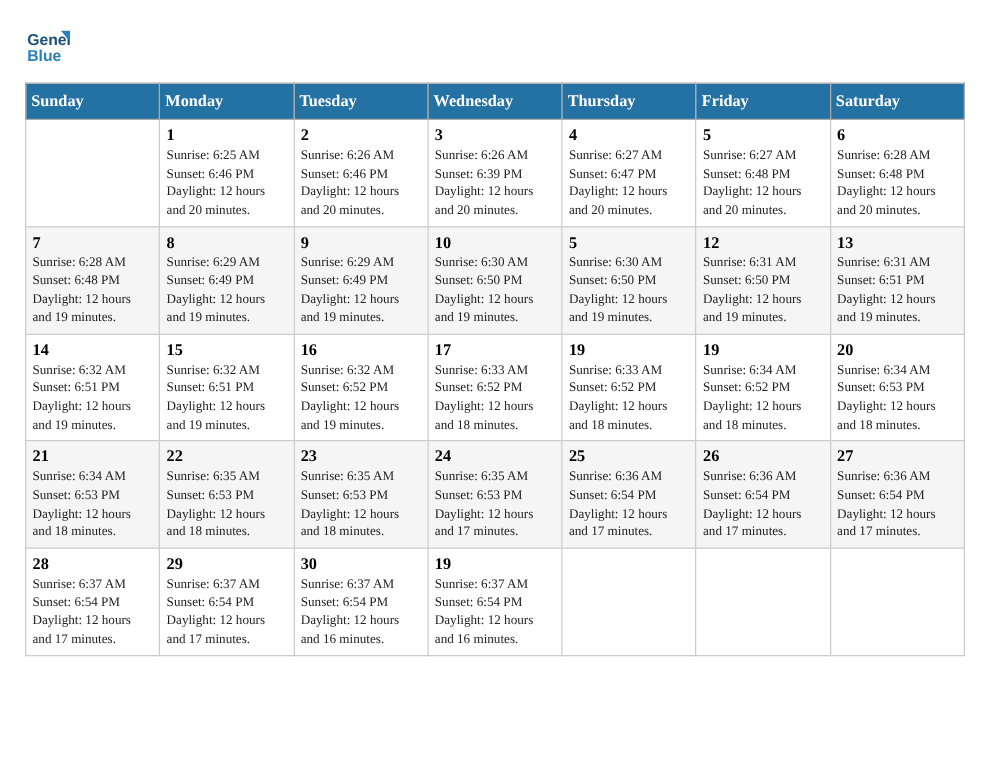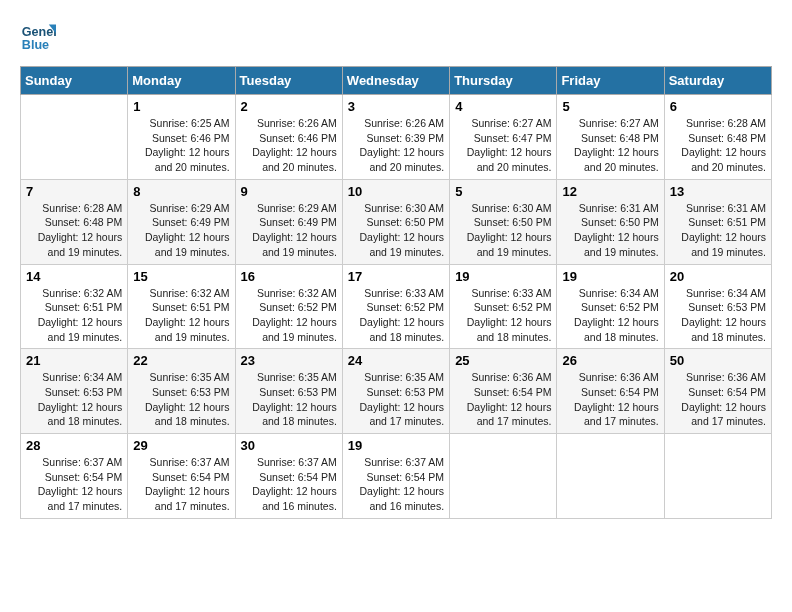--- a/index.html
+++ b/index.html
@@ -34,20 +34,21 @@
       color: #1a1a1a;
     }
     .location {
       font-size: 16px;
       color: #444;
     }
     table {
       width: 100%;
       border-collapse: collapse;
       font-size: 11px;
+      font-family: Liberation Serif, serif;
     }
     thead tr th {
       background-color: #2471a3;
       color: #fff;
       padding: 6px 4px;
       text-align: left;
       font-size: 13px;
       font-weight: bold;
       border: 1px solid #aaa;
     }
@@ -65,21 +66,20 @@
     .day-number {
       font-weight: bold;
       font-size: 13px;
       display: block;
       margin-bottom: 2px;
     }
     .day-info {
       color: #222;
       font-size: 10.5px;
       line-height: 1.4;
-      text-align: right;
     }
   </style>
 </head>
 <body>
 
 <div class="header">
   <div class="logo">
     <svg class="logo-icon" viewBox="0 0 40 40">
       <rect x="0" y="0" width="40" height="40" rx="4" fill="#fff"></rect>
       <text x="2" y="18" font-size="14" font-weight="bold" fill="#1a5276" font-family="Arial">General</text>
@@ -268,21 +268,21 @@
 Sunset: 6:54 PM
 Daylight: 12 hours and 17 minutes.</div>
         </td>
         <td>
           <span class="day-number">26</span>
           <div class="day-info">Sunrise: 6:36 AM
 Sunset: 6:54 PM
 Daylight: 12 hours and 17 minutes.</div>
         </td>
         <td>
-          <span class="day-number">50</span>
+          <span class="day-number">27</span>
           <div class="day-info">Sunrise: 6:36 AM
 Sunset: 6:54 PM
 Daylight: 12 hours and 17 minutes.</div>
         </td>
       </tr>
       <tr>
         <td>
           <span class="day-number">28</span>
           <div class="day-info">Sunrise: 6:37 AM
 Sunset: 6:54 PM

